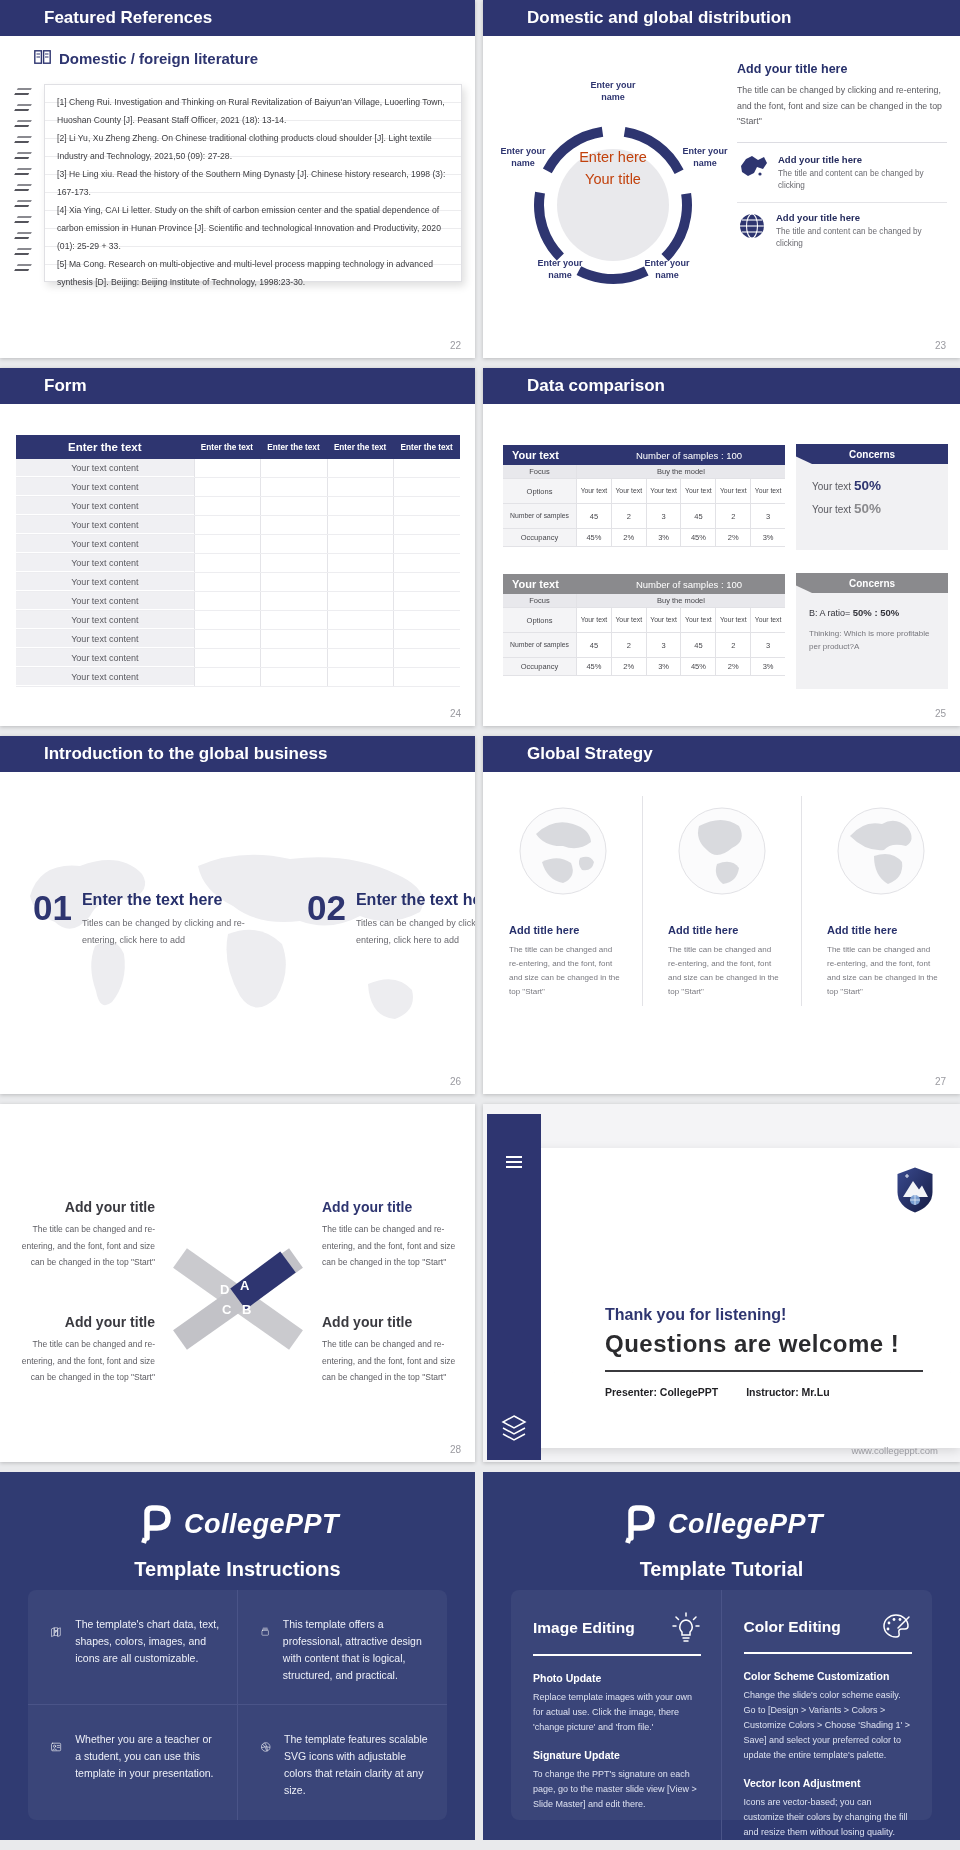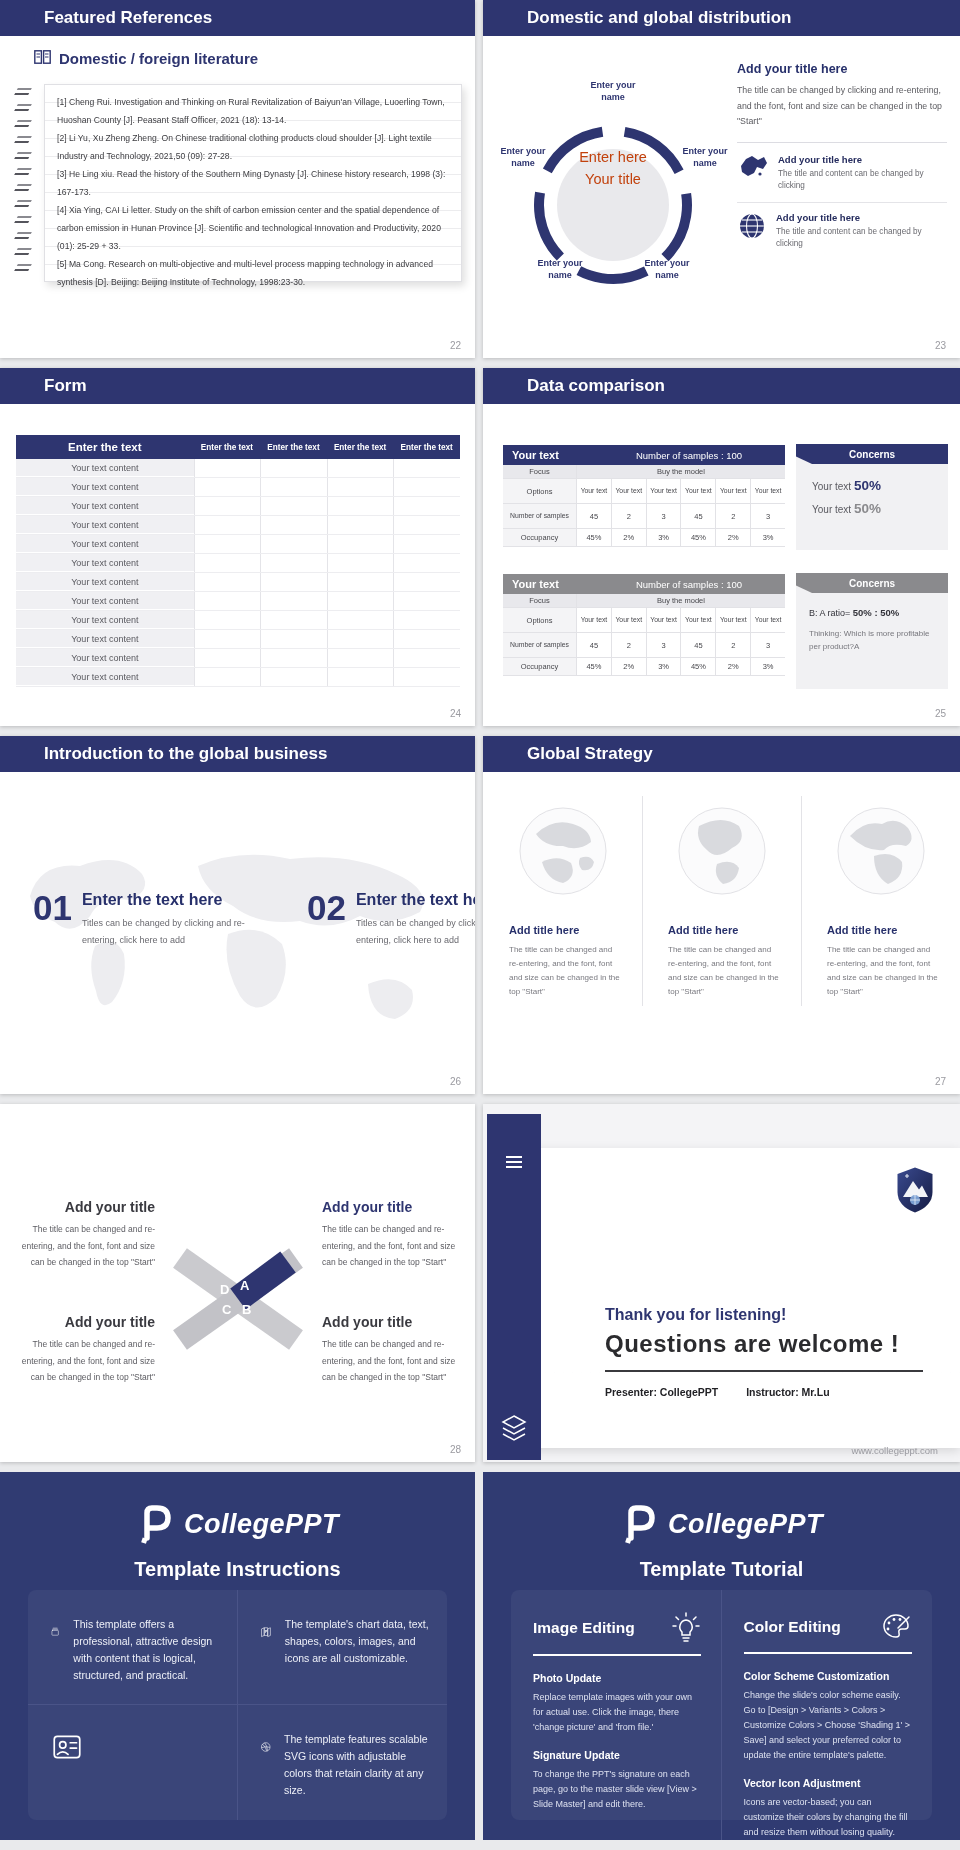--- a/index.html
+++ b/index.html
@@ -584,49 +584,50 @@
         <path d="M11,36 V11 Q11,6 16,6 h5 q11,0 11,10 t-11,10 h-8" fill="none" stroke="#fff" stroke-width="5.5" stroke-linecap="round" stroke-linejoin="round"></path>
         <rect x="6" y="36" width="5" height="5" fill="#fff" transform="rotate(18 8 38)"></rect>
       </svg>
       <span class="brand-name">CollegePPT</span>
     </div>
     <div class="panel-title">Template Instructions</div>
     <div class="pcard">
       <div class="pi-grid">
         <div class="pi-cell">
           <svg width="34" height="32" viewBox="0 0 32 30">
-            <g fill="none" stroke="#fff" stroke-width="1.6" stroke-linecap="round">
-                  <rect x="6" y="10" width="20" height="15" rx="2"></rect>
-                  <line x1="8" y1="6.5" x2="24" y2="6.5"></line>
-                  <line x1="10" y1="3" x2="22" y2="3"></line>
-                </g>
-          </svg>
-          <div class="pi-text">This template offers a professional, attractive design with content that is logical, structured, and practical.</div>
-        </div>
-        <div class="pi-cell">
-          <svg width="34" height="32" viewBox="0 0 32 30">
             <g fill="none" stroke="#fff" stroke-width="1.5" stroke-linejoin="round">
                   <path d="M4,7 l7,-3 v20 l-7,3 z"></path>
                   <rect x="11" y="4" width="9" height="20"></rect>
                   <path d="M20,7 l7,-3 v20 l-7,3 z"></path>
                 </g>
             <text x="13" y="17" fill="#fff" font-size="9" font-weight="bold" font-family="Liberation Sans, sans-serif">P</text>
           </svg>
           <div class="pi-text">The template's chart data, text, shapes, colors, images, and icons are all customizable.</div>
+        </div>
+        <div class="pi-cell">
+          <svg width="34" height="32" viewBox="0 0 32 30">
+            <g fill="none" stroke="#fff" stroke-width="1.6" stroke-linecap="round">
+                  <rect x="6" y="10" width="20" height="15" rx="2"></rect>
+                  <line x1="8" y1="6.5" x2="24" y2="6.5"></line>
+                  <line x1="10" y1="3" x2="22" y2="3"></line>
+                </g>
+          </svg>
+          <div class="pi-text">This template offers a professional, attractive design with content that is logical, structured, and practical.</div>
         </div>
         <div class="pi-cell">
           <svg width="34" height="32" viewBox="0 0 32 30">
             <g fill="none" stroke="#fff" stroke-width="1.6" stroke-linecap="round">
                   <rect x="4" y="5" width="24" height="20" rx="3"></rect>
                   <circle cx="12" cy="13" r="3"></circle>
                   <path d="M7,22 q5,-5 10,0"></path>
                   <line x1="19" y1="11" x2="25" y2="11"></line>
                   <line x1="19" y1="16" x2="25" y2="16"></line>
                 </g>
           </svg>
+          <div class="pi-text">Whether you are a teacher or a student, you can use this template in your presentation.</div>
         </div>
         <div class="pi-cell">
           <svg width="34" height="32" viewBox="0 0 32 30">
             <g fill="none" stroke="#fff" stroke-width="1.6">
                   <circle cx="16" cy="15" r="12"></circle>
                   <path d="M7,7 q9,8 12,19"></path>
                   <path d="M4.5,17 q11,-5 23,-1"></path>
                   <path d="M13,3.5 q7,7 8,22"></path>
                 </g>
           </svg>

